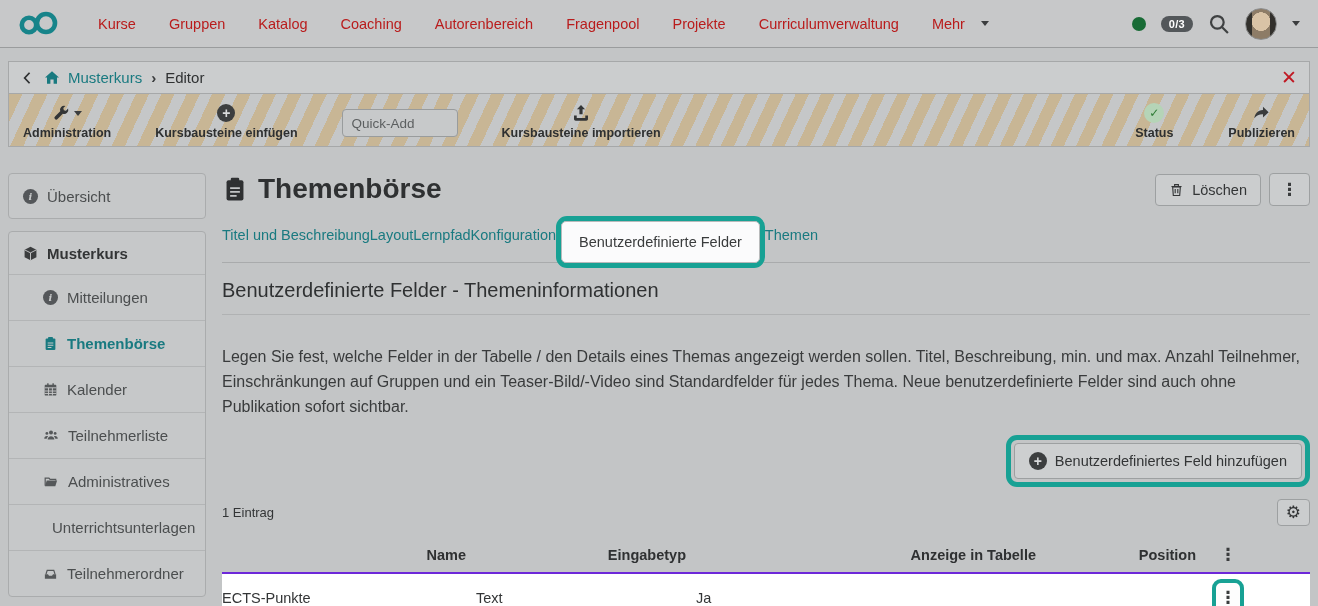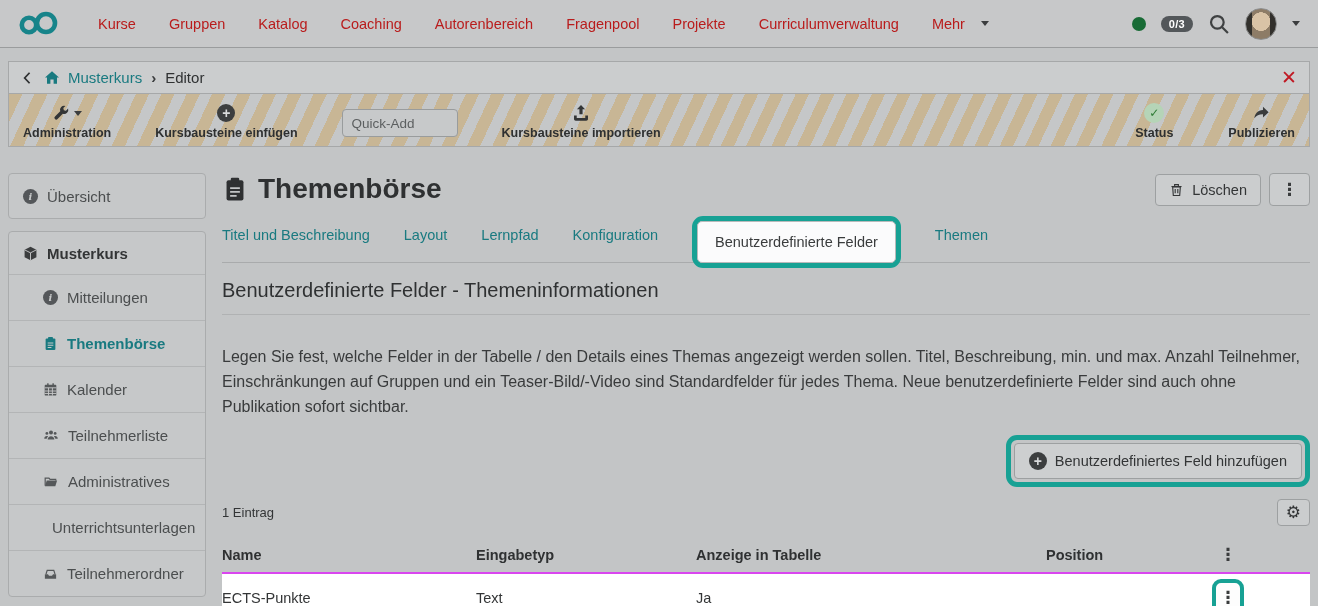--- a/index.html
+++ b/index.html
@@ -60,39 +60,39 @@
   
   .content{flex:1;min-width:0;}
   .title-row{display:flex;align-items:flex-start;}
   .page-title{display:flex;align-items:center;gap:10px;font-size:28px;font-weight:700;color:#2f3132;}
   .title-actions{margin-left:auto;display:flex;gap:8px;align-items:center;}
   .btn{display:inline-flex;align-items:center;gap:8px;background:#cbcdce;border:1px solid #9da0a1;border-radius:4px;
        padding:7px 13px;font-size:14.5px;color:#333536;cursor:pointer;font-family:inherit;}
   .btn-kebab{padding:7px 11px;font-weight:700;font-size:16px;line-height:1;}
   .kebab-glyph{font-weight:700;font-size:17px;line-height:1;color:#3a3c3d;font-family:"DejaVu Sans",sans-serif;}
 
-  .tabs{display:flex;align-items:center;gap:34px;height:54px;border-bottom:1px solid #a9abac;margin-top:2px;font-size:14.5px;}
+  .tabs{display:flex;align-items:center;height:54px;border-bottom:1px solid #a9abac;margin-top:2px;font-size:14.5px;}
   .tab{color:#197a80;cursor:pointer;white-space:nowrap;}
   .tab-ring{border:5px solid #17a194;border-radius:11px;display:inline-flex;position:relative;z-index:2;margin:-4px 0 -18px;background:transparent;}
   .tab-active{background:#fbfbfc;border:1px solid #b8babb;border-radius:5px;padding:12px 17px;color:#3a3c3d;cursor:pointer;white-space:nowrap;}
 
   .section-title{font-size:20px;font-weight:400;color:#2f3132;margin-top:16px;padding-bottom:12px;border-bottom:1px solid #b0b2b3;}
   .desc{margin-top:30px;font-size:16px;line-height:1.55;color:#393b3c;}
 
   .add-row{display:flex;justify-content:flex-end;margin-top:16px;}
   .btn-ring{border:5px solid #17a194;border-radius:11px;padding:3px;display:inline-flex;}
   .btn-add{background:#cdcfd0;padding:8px 14px;}
 
   .count-row{display:flex;align-items:center;margin-top:12px;}
   .count-label{font-size:13px;color:#333536;}
   .btn-gear{margin-left:auto;padding:4px 8px;font-size:17px;line-height:1;}
 
   .table{margin-top:14px;}
   .t-row{display:grid;grid-template-columns:254px 220px 350px 160px 44px 1fr;align-items:center;}
-  .t-head{font-weight:700;font-size:14.5px;color:#2f3132;padding:6px 0 9px;border-bottom:2px solid #d946ef;}
+  .t-head{font-weight:700;font-size:14.5px;color:#2f3132;padding:6px 0 9px;border-bottom:2px solid #6d28d9;text-align:right;}
   .t-data{background:#ffffff;height:47px;font-size:14.5px;color:#333536;}
   .t-cell{padding-right:10px;white-space:nowrap;overflow:hidden;}
   .t-kebab{display:flex;justify-content:center;}
   .kebab-ring{border:4px solid #17a194;border-radius:9px;background:#fdfdfd;width:24px;height:30px;display:flex;align-items:center;justify-content:center;}
 </style>
 </head>
 <body>
 
 <div class="page">
 

